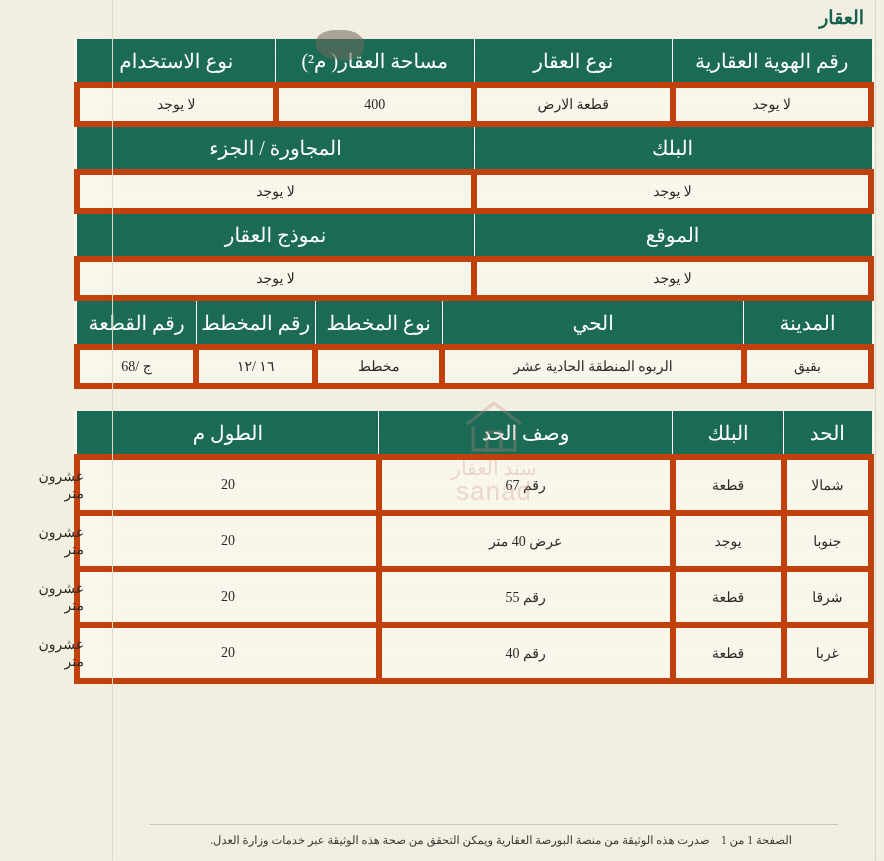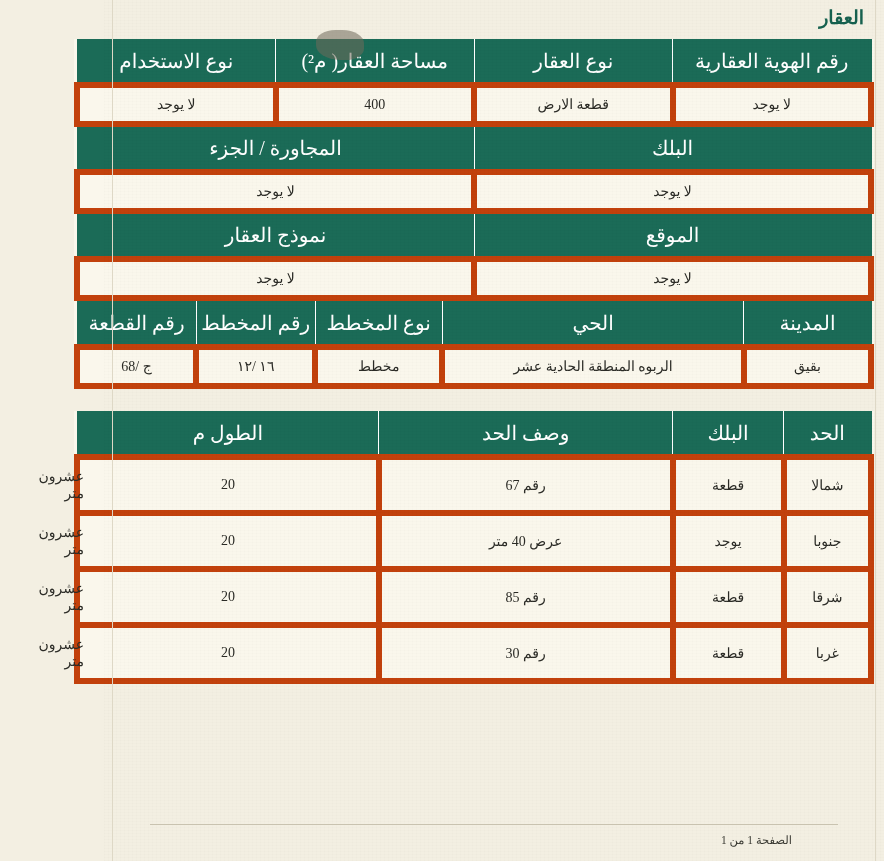--- a/index.html
+++ b/index.html
@@ -258,32 +258,44 @@
       <tr>
         <td>جنوبا</td>
         <td>يوجد</td>
         <td>عرض 40 متر</td>
         <td class="num">20</td>
         <td>عشرون متر</td>
       </tr>
       <tr>
         <td>شرقا</td>
         <td>قطعة</td>
-        <td>رقم 85</td>
+        <td>رقم 55</td>
         <td class="num">20</td>
         <td>عشرون متر</td>
       </tr>
       <tr>
         <td>غربا</td>
         <td>قطعة</td>
-        <td>رقم 30</td>
+        <td>رقم 40</td>
         <td class="num">20</td>
         <td>عشرون متر</td>
       </tr>
     </tbody>
   </table>
 
+  <div class="watermark">
+    <div class="wm-inner">
+      <svg class="wm-house" width="62" height="54" viewBox="0 0 62 54" fill="none">
+        <path d="M31 3 L58 24 M31 3 L4 24" stroke="#c98e80" stroke-width="3" fill="none"></path>
+        <path d="M10 26 L10 50 L52 50 L52 26" stroke="#c98e80" stroke-width="3" fill="none"></path>
+        <rect x="24" y="32" width="14" height="18" stroke="#c98e80" stroke-width="3" fill="none"></rect>
+      </svg>
+      <span class="wm-text-ar">سند العقار</span>
+      <span class="wm-text-en">sanad</span>
+    </div>
+  </div>
 
   <div class="footer">
     <span class="pageno">الصفحة 1 من 1</span>
+    <span class="note">صدرت هذه الوثيقة من منصة البورصة العقارية ويمكن التحقق من صحة هذه الوثيقة عبر خدمات وزارة العدل.</span>
     <span class="pageno" style="visibility:hidden">.</span>
   </div>
 </div>
 
 </body></html>

